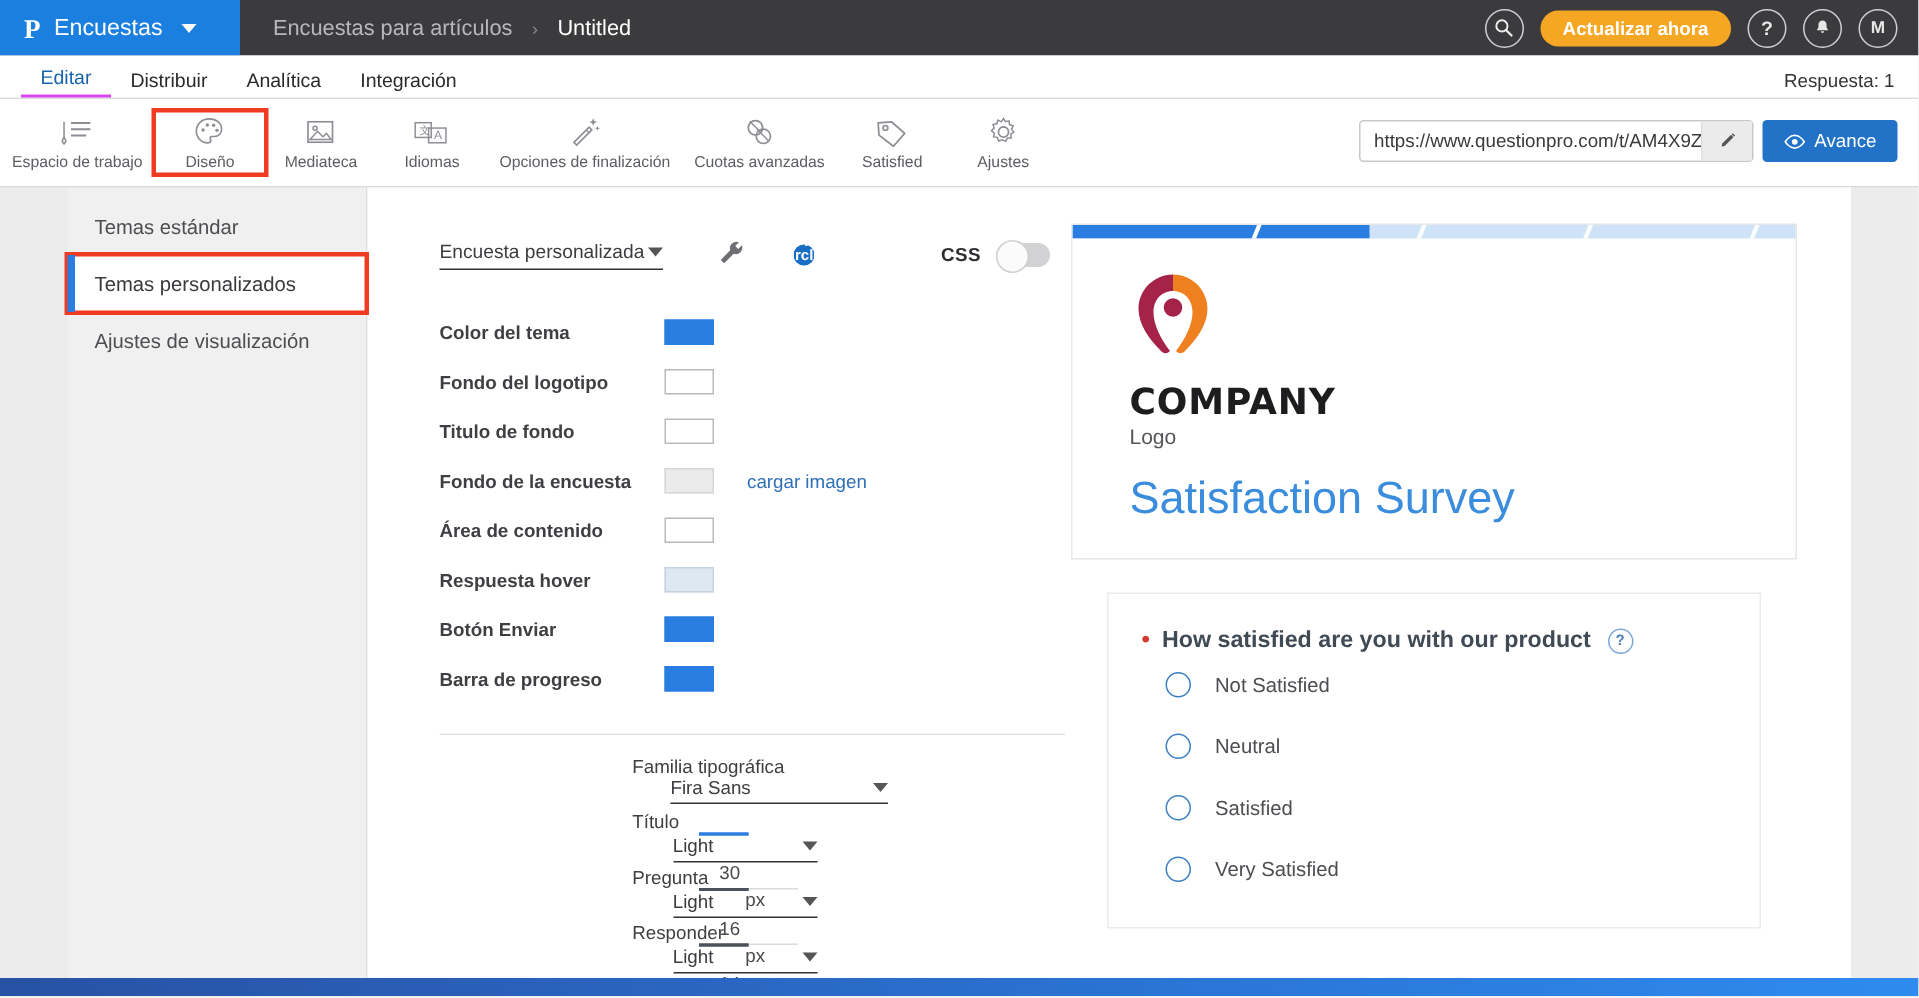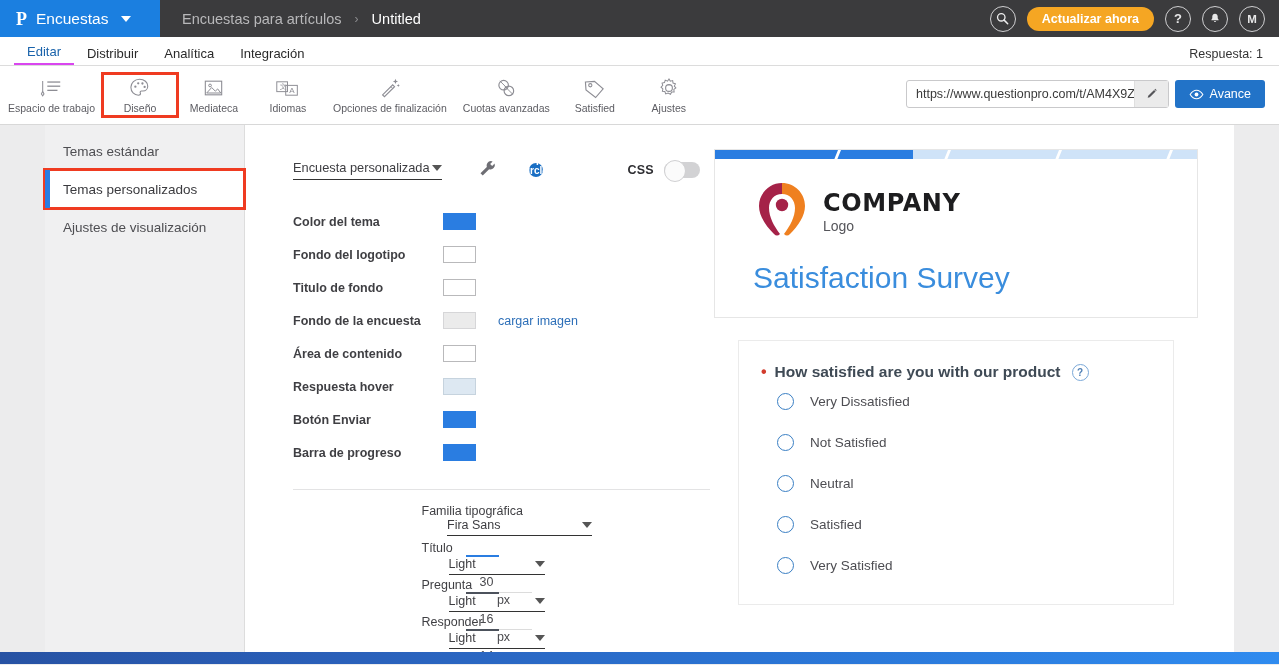--- a/index.html
+++ b/index.html
@@ -84,21 +84,21 @@
   .font-select span { font-size:12.5px; color:#3d3d41; }
   .numbox { width:52px; margin-left:18px; border-bottom:1px solid #dcdcdc; padding-bottom:3px; text-align:left; font-size:12.5px; color:#4a4a4e; cursor:text;}
   .pxlbl { margin-left:14px; font-size:12.5px; color:#4a4a4e; }
 
   
   .preview-col { flex:1; padding:24px 36px 0 14px; }
   .survey-card { background:#fff; border:1px solid #e6e6e6; }
   .prog { height:9px; background:#cfe3f8; position:relative; overflow:hidden; }
   .prog-fill { position:absolute;left:0;top:0;bottom:0;width:41%;background:#2a7de1;}
   .prog-tick { position:absolute; top:-3px; width:3px; height:16px; background:#fff; transform:skewX(-22deg); }
-  .logo-wrap { padding:21px 0 0 38px; display:flex; align-items:center; gap:12px; }
+  .logo-wrap { padding:21px 0 0 38px; display:flex; align-items:flex-start; gap:12px;flex-direction:column; }
   .logo-txt-1 { font-size:24px; font-weight:bold; color:#1d1d1f; letter-spacing:.6px; line-height:1; font-family:"DejaVu Sans", sans-serif;}
   .logo-txt-2 { font-size:14px; color:#55555a; margin-top:3px; }
   .survey-title { padding:17px 0 22px 38px; font-size:30px; color:#3a8ddd; font-weight:normal; }
   .qbox { margin:22px 24px 0 24px; border:1px solid #ebebeb; padding:22px 0 18px 0; }
   .qtitle { display:flex; align-items:center; gap:8px; padding-left:22px; font-size:15.5px; font-weight:bold; color:#3f4a55; }
   .req-dot { color:#d23b2d; font-size:16px; line-height:0; }
   .q-help { width:17px;height:17px;border-radius:50%;border:1px solid #7aa8d8; color:#4f7fb5; font-size:10px; display:flex;align-items:center;justify-content:center; margin-left:3px; cursor:pointer;}
   .opt { display:flex; align-items:center; gap:16px; padding-left:38px; height:41px; cursor:pointer;}
   .radio { width:17px;height:17px;border-radius:50%;border:1.6px solid #3a7fc4; }
   .opt-lbl { font-size:13.5px; color:#4d4d52; }
@@ -408,24 +408,20 @@
       </div>
 
       <div class="qbox">
         <div class="qtitle">
           <span class="req-dot">•</span>
           <span>How satisfied are you with our product</span>
           <span class="q-help">?</span>
         </div>
         <div class="opt">
           <span class="radio"></span>
-          <span class="opt-lbl">Very Dissatisfied</span>
-        </div>
-        <div class="opt">
-          <span class="radio"></span>
           <span class="opt-lbl">Not Satisfied</span>
         </div>
         <div class="opt">
           <span class="radio"></span>
           <span class="opt-lbl">Neutral</span>
         </div>
         <div class="opt">
           <span class="radio"></span>
           <span class="opt-lbl">Satisfied</span>
         </div>

